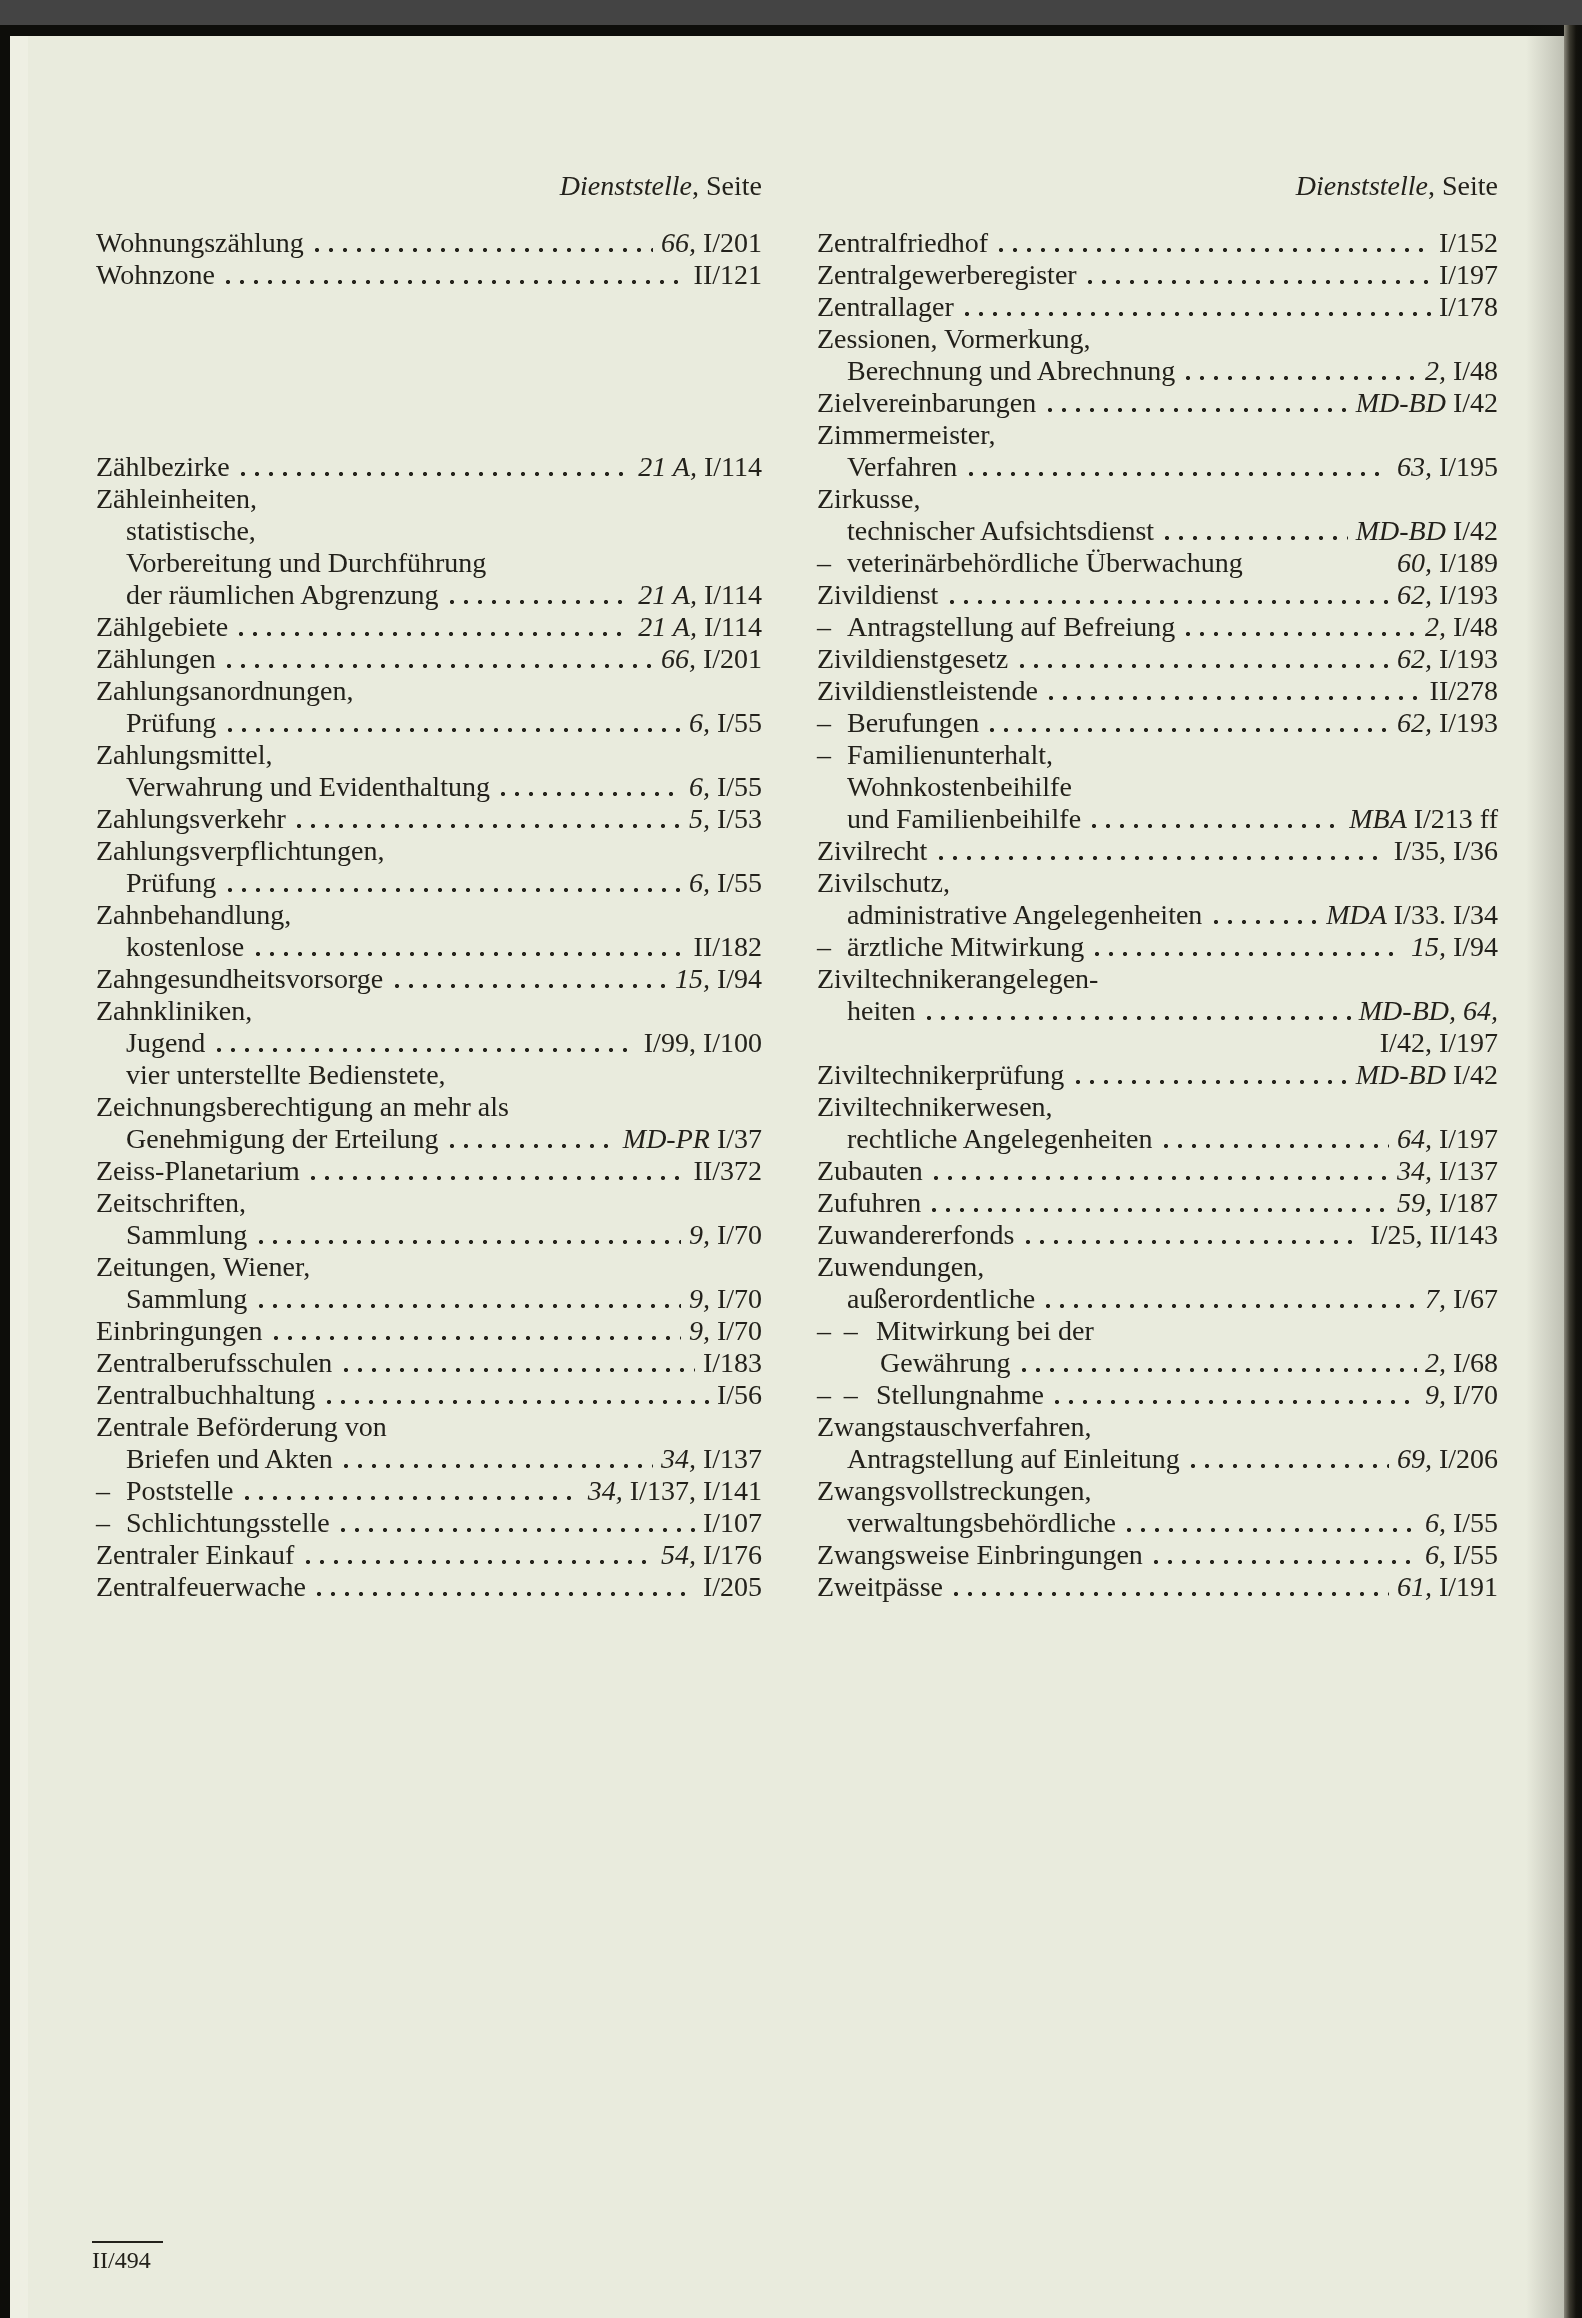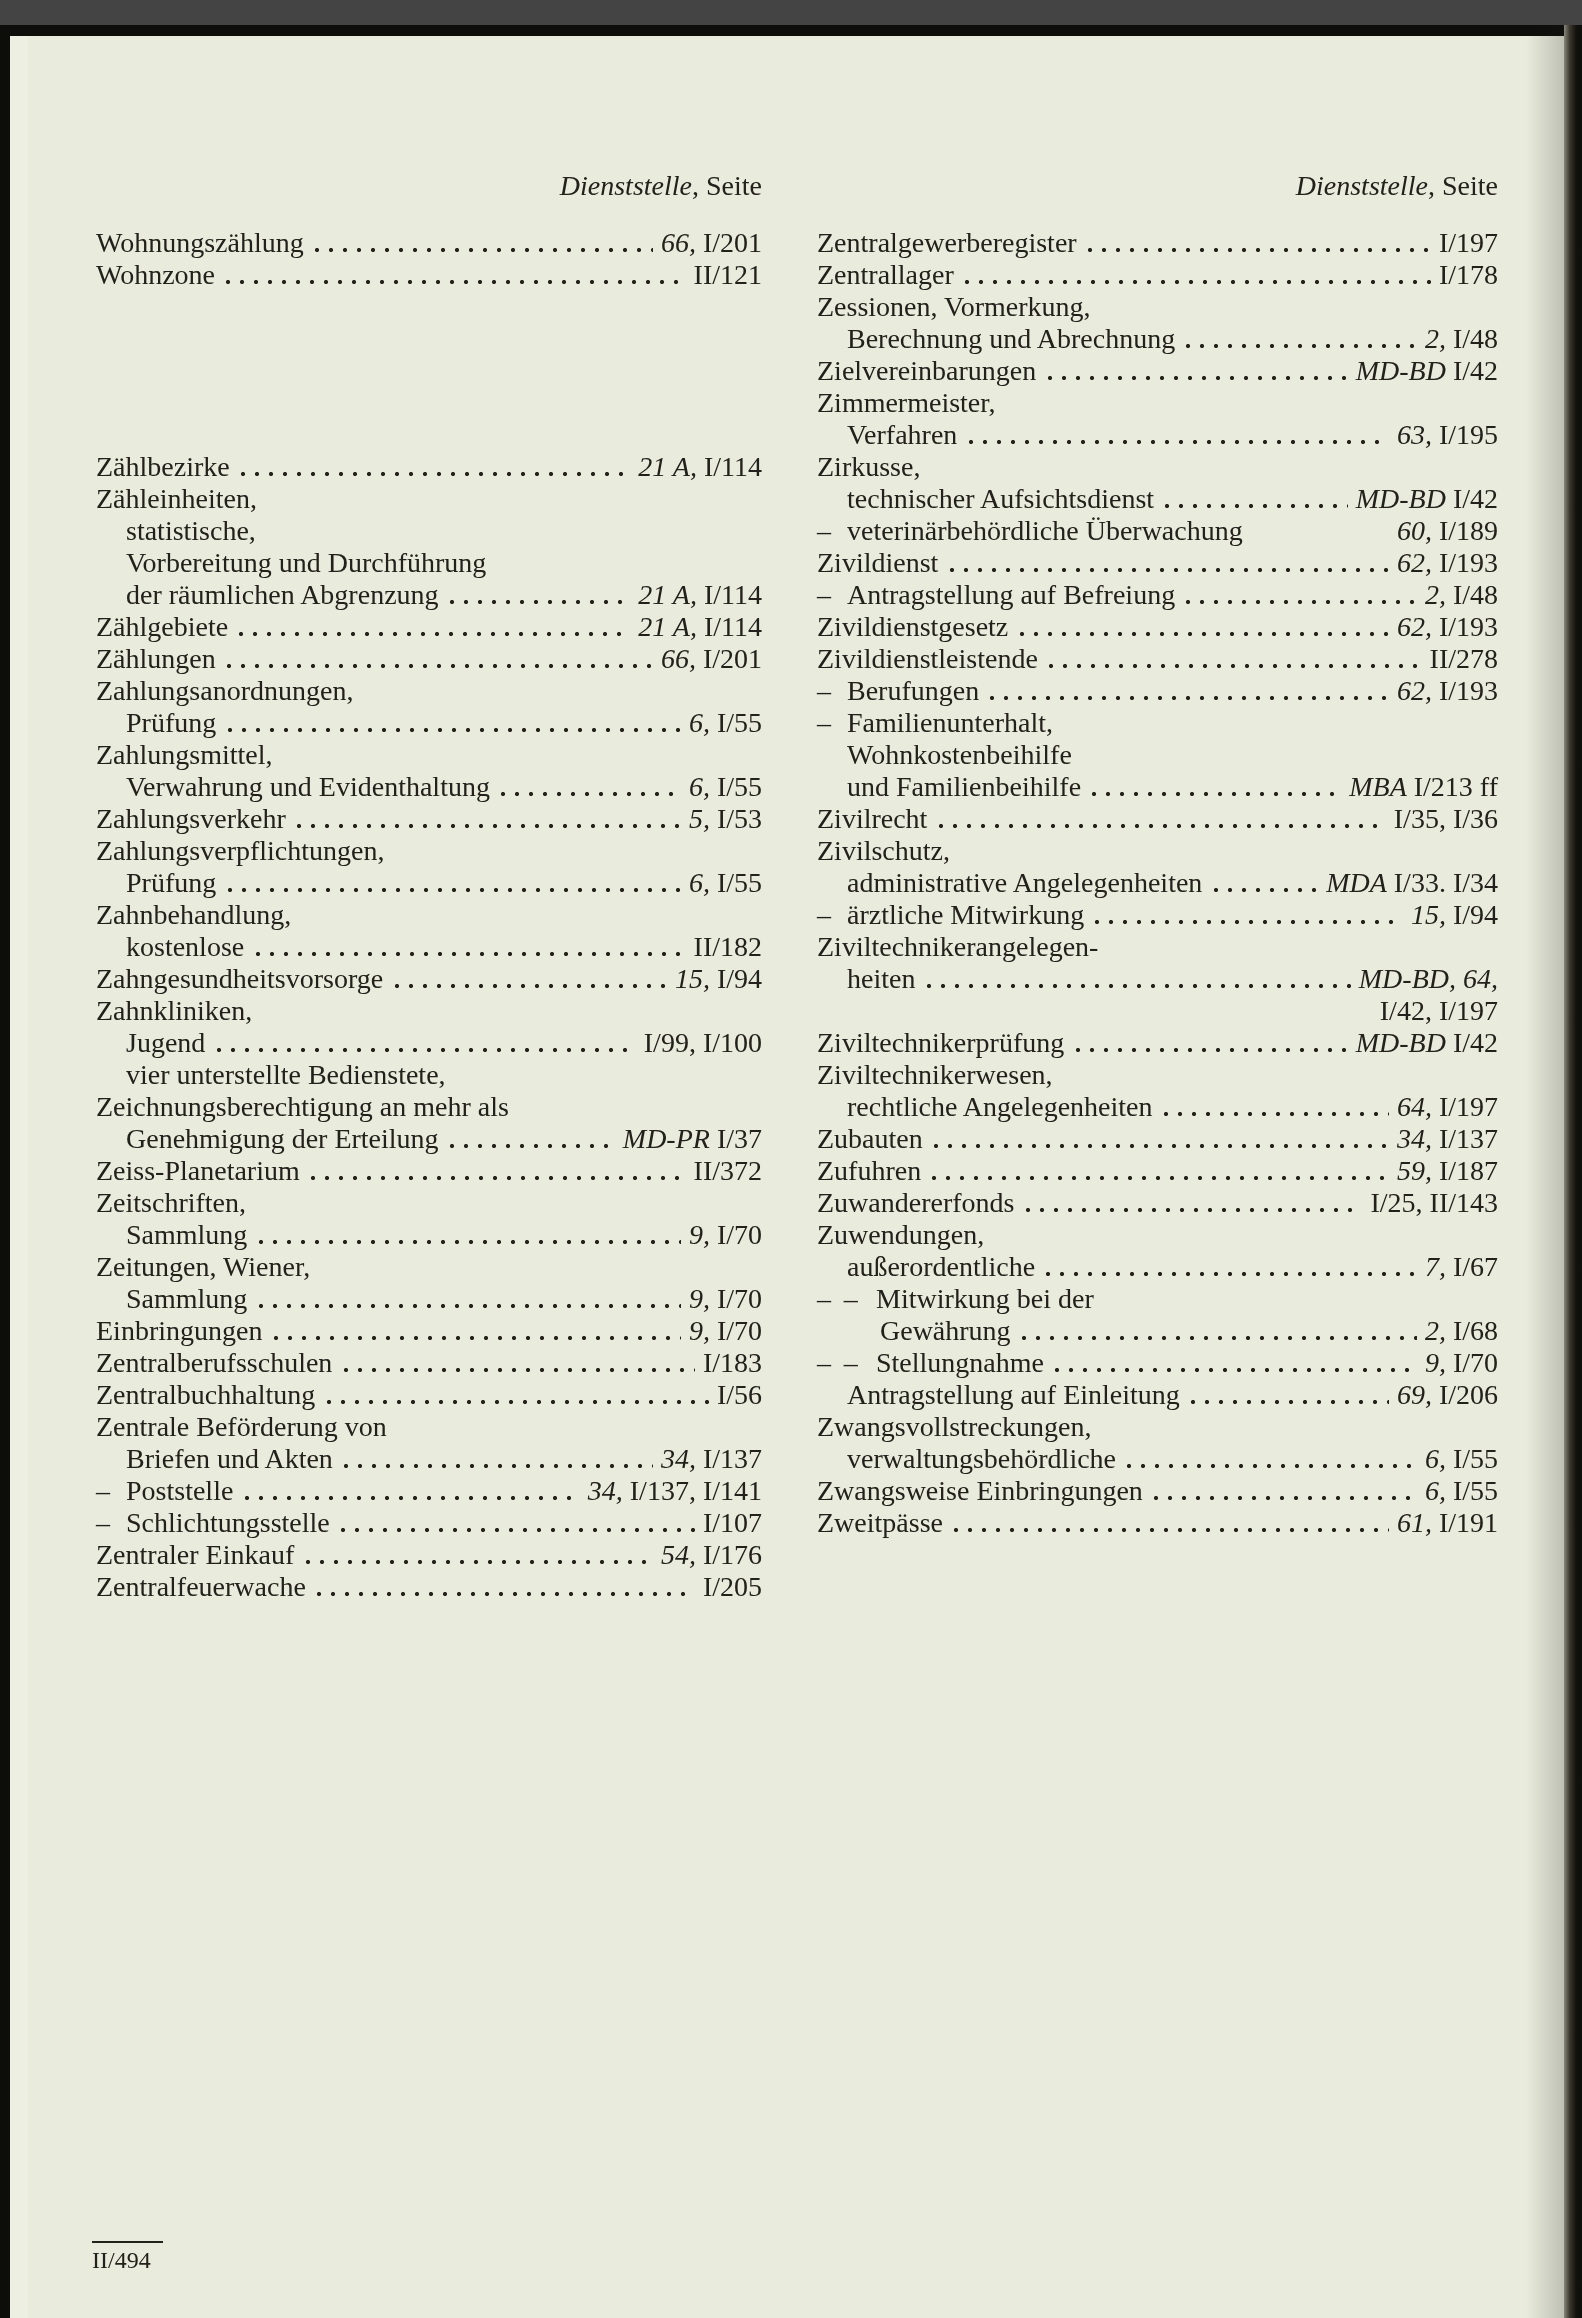--- a/index.html
+++ b/index.html
@@ -231,20 +231,25 @@
         <span class="num"><span class="it">54,</span> I/176</span>
       </div>
       <div class="line">
         <span class="lbl">Zentralfeuerwache</span>
         <span class="leader"></span>
         <span class="num">I/205</span>
       </div>
     </div>
   <div class="col" id="col-right">
       <div class="line">
+        <span class="lbl">Zentralfriedhof</span>
+        <span class="leader"></span>
+        <span class="num">I/152</span>
+      </div>
+      <div class="line">
         <span class="lbl">Zentralgewerberegister</span>
         <span class="leader"></span>
         <span class="num">I/197</span>
       </div>
       <div class="line">
         <span class="lbl">Zentrallager</span>
         <span class="leader"></span>
         <span class="num">I/178</span>
       </div>
       <div class="line">
@@ -396,20 +401,23 @@
         <span class="lbl">Gewährung</span>
         <span class="leader"></span>
         <span class="num"><span class="it">2,</span> I/68</span>
       </div>
       <div class="line">
         <span class="pfx pfx2">– –</span>
         <span class="lbl">Stellungnahme</span>
         <span class="leader"></span>
         <span class="num"><span class="it">9,</span> I/70</span>
       </div>
+      <div class="line">
+        <span class="lbl">Zwangstauschverfahren,</span>
+      </div>
       <div class="line ind1">
         <span class="lbl">Antragstellung auf Einleitung</span>
         <span class="leader"></span>
         <span class="num"><span class="it">69,</span> I/206</span>
       </div>
       <div class="line">
         <span class="lbl">Zwangsvollstreckungen,</span>
       </div>
       <div class="line ind1">
         <span class="lbl">verwaltungsbehördliche</span>

